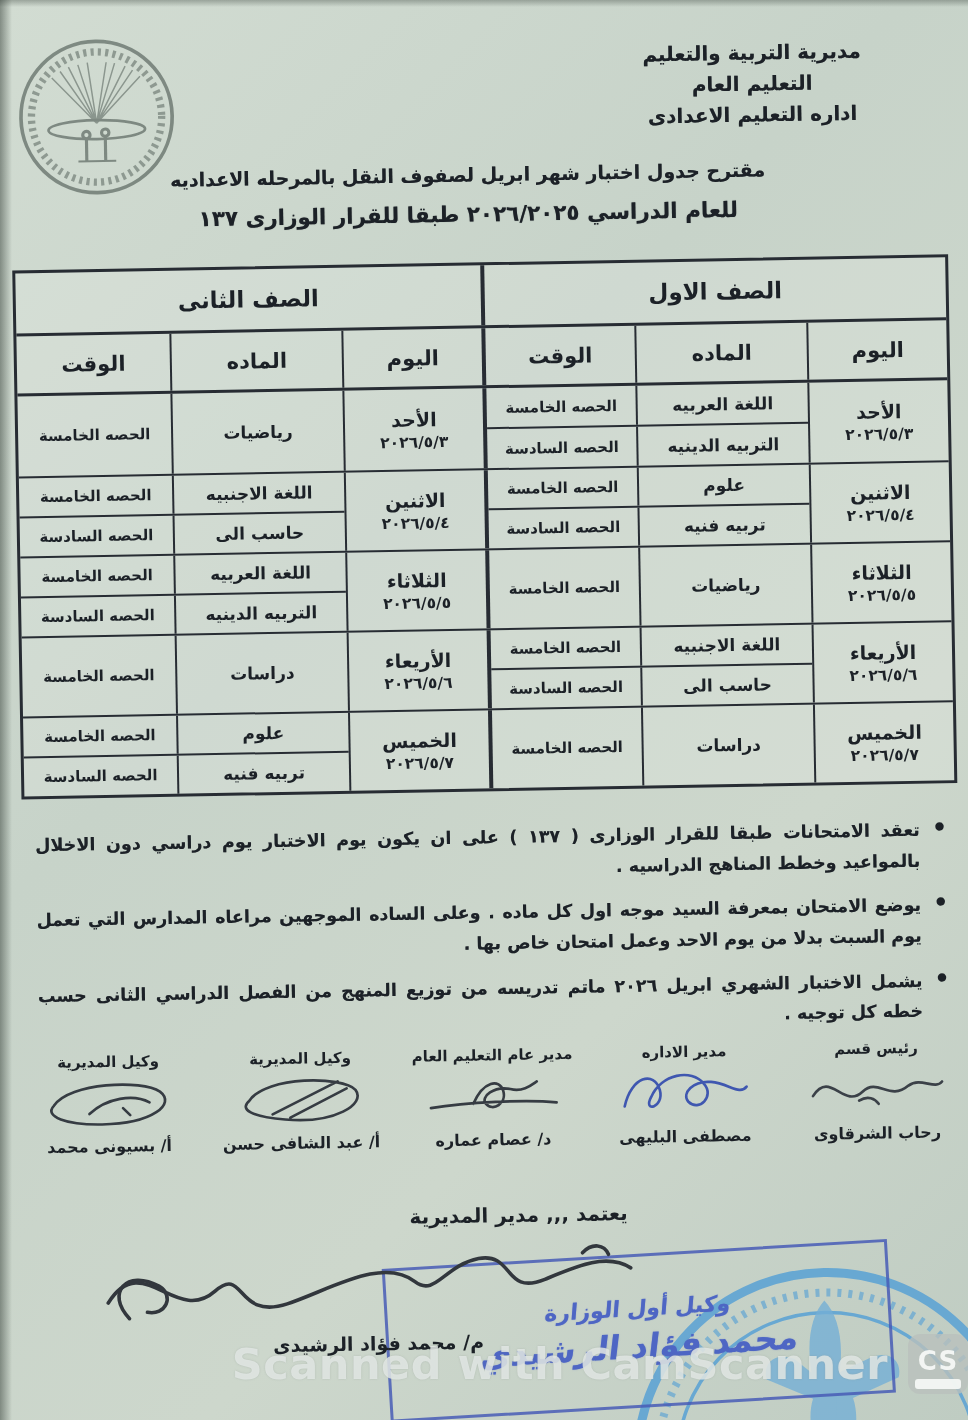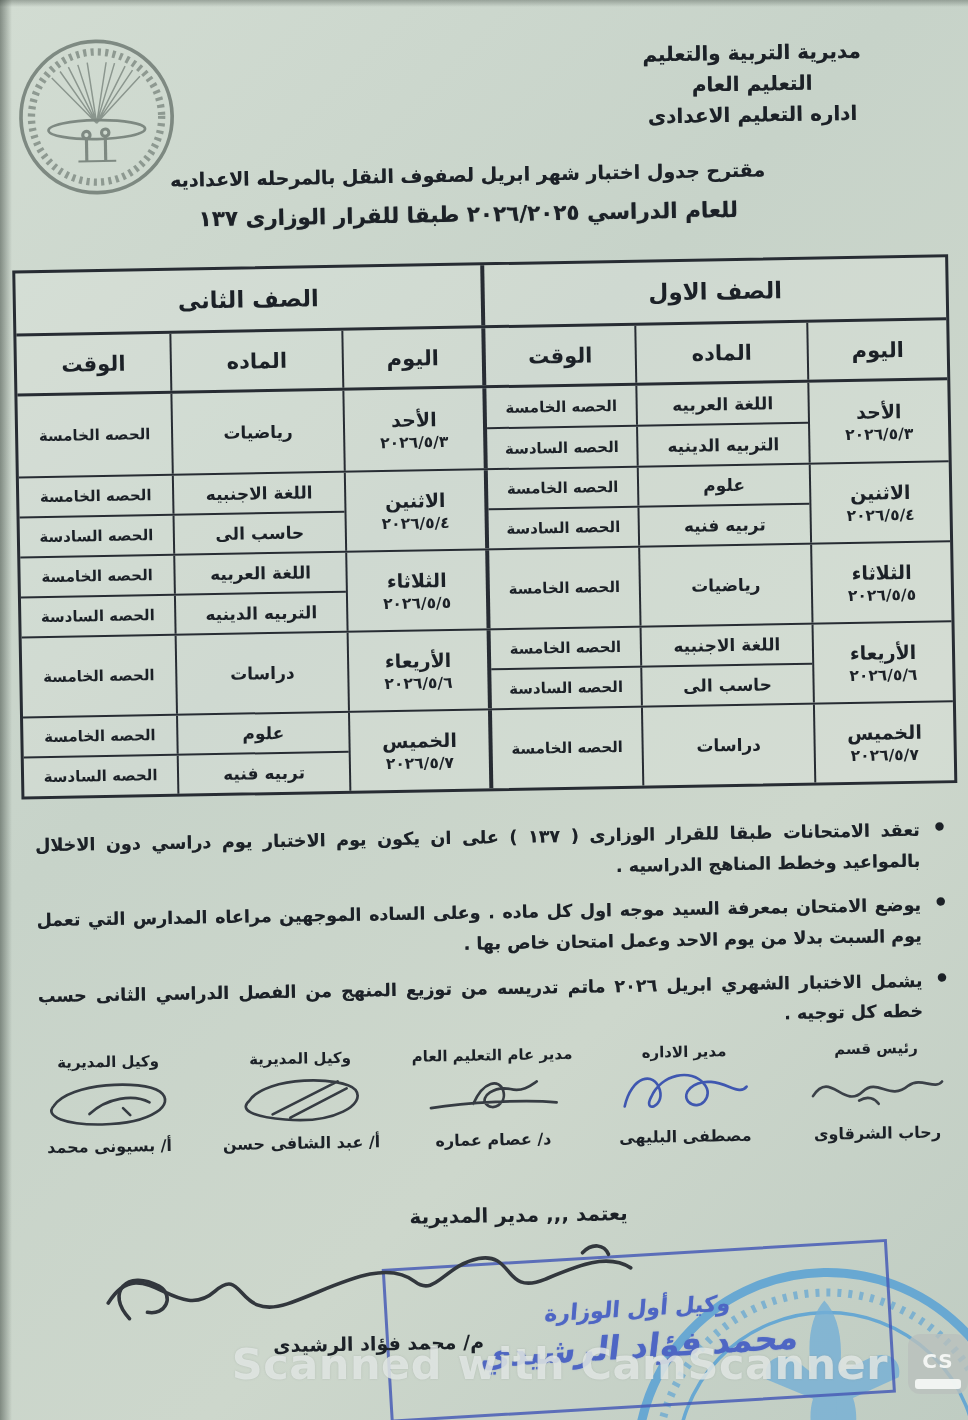--- a/index.html
+++ b/index.html
@@ -78,21 +78,21 @@
     display:flex;flex-direction:column;justify-content:center;align-items:center;gap:6px;
     color:#4e66c4;}
   .stamp-l1{font-size:22px;transform:skewX(-8deg);text-shadow:0 0 1px rgba(78,102,196,.6);}
   .stamp-l2{font-size:33px;transform:skewX(-10deg);text-shadow:0 0 1.2px rgba(78,102,196,.6);}
   .round-stamp{position:absolute;left:588px;top:1246px;width:446px;height:300px;z-index:3;opacity:.9;}
 
   
   .wm{position:absolute;top:1334px;left:26px;right:0;display:flex;align-items:center;gap:20px;z-index:60;}
   .cs-icon{width:60px;height:60px;border-radius:12px;background:rgba(186,192,188,.78);
     display:flex;flex-direction:column;align-items:center;justify-content:center;position:relative;}
-  .cs-icon span{color:rgba(245,248,246,.95);font-size:20px;letter-spacing:1px;margin-top:-6px;}
+  .cs-icon span{color:rgba(245,248,246,.95);font-size:26px;letter-spacing:1px;margin-top:-6px;}
   .cs-icon::after{content:"";position:absolute;bottom:5px;left:7px;right:7px;height:10px;
     background:rgba(245,248,246,.92);border-radius:3px;}
   .wm-label{font-size:43px;color:rgba(230,235,232,.8);letter-spacing:.5px;white-space:nowrap;
     text-shadow:0 0 2px rgba(140,150,145,.4);}
 </style>
 </head>
 <body>
 
 <div class="edge-left"></div>
 <div class="edge-top"></div>

